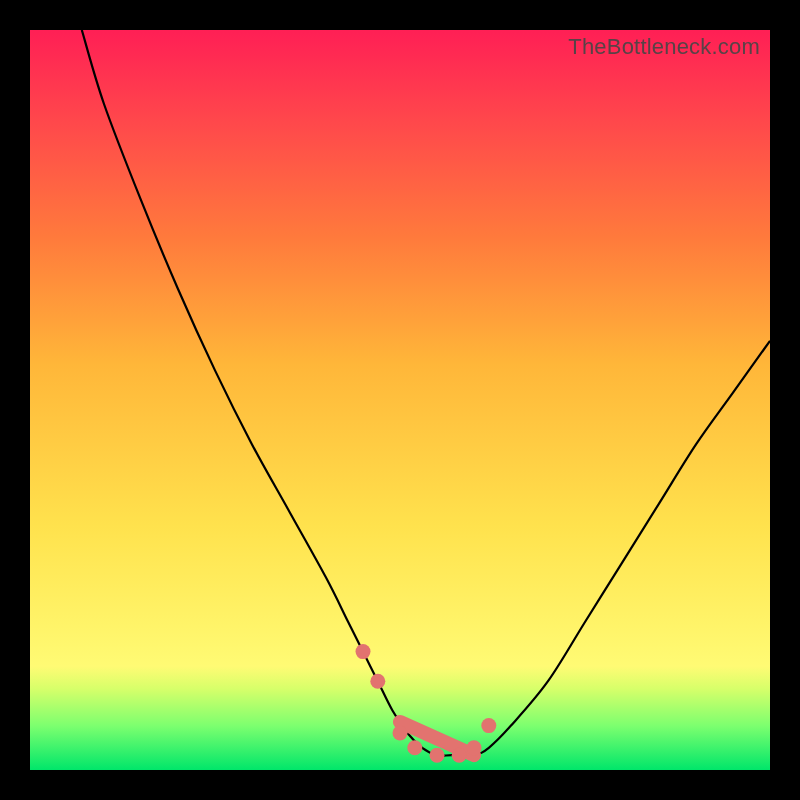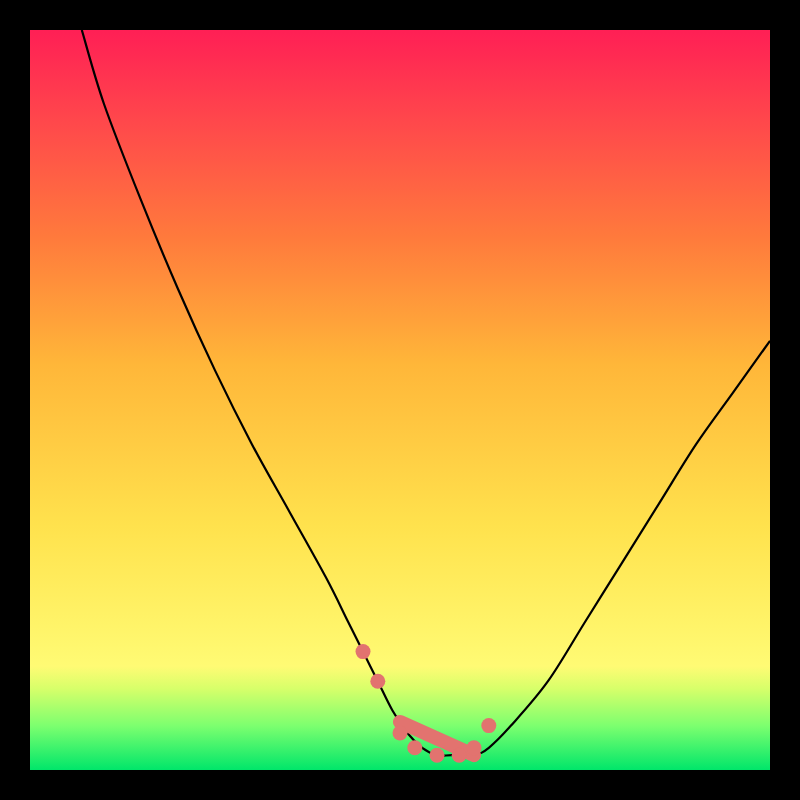--- a/index.html
+++ b/index.html
@@ -55,20 +55,21 @@
     top: 0;
     width: 740px;
     height: 740px;
   }
 </style>
 </head>
 <body>
 
 <div class="frame">
   <div class="plot">
+    <div class="watermark">TheBottleneck.com</div>
     <svg class="curve" viewBox="0 0 740 740">
       <path d="M 51.800000000000004 0 C 55.5 12.333333333333334, 64.13333333333334 45.63333333333334, 74 74 C 83.86666666666666 102.36666666666666, 98.66666666666667 139.3666666666666, 111 170.19999999999993 C 123.33333333333333 201.03333333333327, 135.66666666666666 230.63333333333333, 148 259 C 160.33333333333334 287.3666666666667, 172.66666666666666 314.5, 185 340.4 C 197.33333333333334 366.29999999999995, 209.66666666666666 390.96666666666664, 222 414.4 C 234.33333333333334 437.8333333333333, 246.66666666666666 458.8, 259 481 C 271.3333333333333 503.2, 286.1333333333333 529.1, 296 547.6 C 305.8666666666667 566.1, 312.0333333333333 579.6666666666666, 318.2 592 C 324.3666666666667 604.3333333333334, 328.06666666666666 611.7333333333333, 333 621.6 C 337.93333333333334 631.4666666666667, 342.8666666666666 641.3333333333334, 347.79999999999995 651.2 C 352.7333333333333 661.0666666666667, 357.66666666666663 672.1666666666666, 362.59999999999997 680.8 C 367.5333333333333 689.4333333333333, 372.4666666666667 696.8333333333334, 377.40000000000003 703 C 382.33333333333337 709.1666666666666, 387.2666666666667 714.0999999999999, 392.20000000000005 717.8 C 397.1333333333334 721.5, 402.0666666666667 723.9666666666667, 407.00000000000006 725.2 C 411.9333333333334 726.4333333333334, 415.6333333333333 725.2, 421.79999999999995 725.2 C 427.9666666666666 725.2, 437.8333333333333 726.4333333333334, 444 725.2 C 450.1666666666667 723.9666666666667, 452.6333333333333 722.7333333333333, 458.8 717.8 C 464.9666666666667 712.8666666666666, 471.1333333333333 706.7, 481 695.6 C 490.8666666666667 684.5, 505.6666666666667 668.4666666666667, 518 651.2 C 530.3333333333334 633.9333333333334, 542.6666666666666 611.7333333333333, 555 592 C 567.3333333333334 572.2666666666667, 579.6666666666666 552.5333333333333, 592 532.8 C 604.3333333333334 513.0666666666666, 616.6666666666666 493.33333333333337, 629 473.6 C 641.3333333333334 453.8666666666667, 653.6666666666666 432.9, 666 414.4 C 678.3333333333334 395.9, 690.6666666666666 379.8666666666666, 703 362.59999999999997 C 715.3333333333334 345.3333333333333, 733.8333333333334 319.43333333333334, 740 310.8" fill="none" stroke="#000000" stroke-width="2.2"></path>
       <g>
           <line x1="370" y1="691.9" x2="444" y2="725.2" stroke="#e2736f" stroke-width="14" stroke-linecap="round"></line>
           <circle cx="333" cy="621.6" r="7.5" fill="#e2736f"></circle>
           <circle cx="347.79999999999995" cy="651.2" r="7.5" fill="#e2736f"></circle>
           <circle cx="370" cy="703" r="7.5" fill="#e2736f"></circle>
           <circle cx="384.8" cy="717.8" r="7.5" fill="#e2736f"></circle>
           <circle cx="407.00000000000006" cy="725.2" r="7.5" fill="#e2736f"></circle>
           <circle cx="429.2" cy="725.2" r="7.5" fill="#e2736f"></circle>

